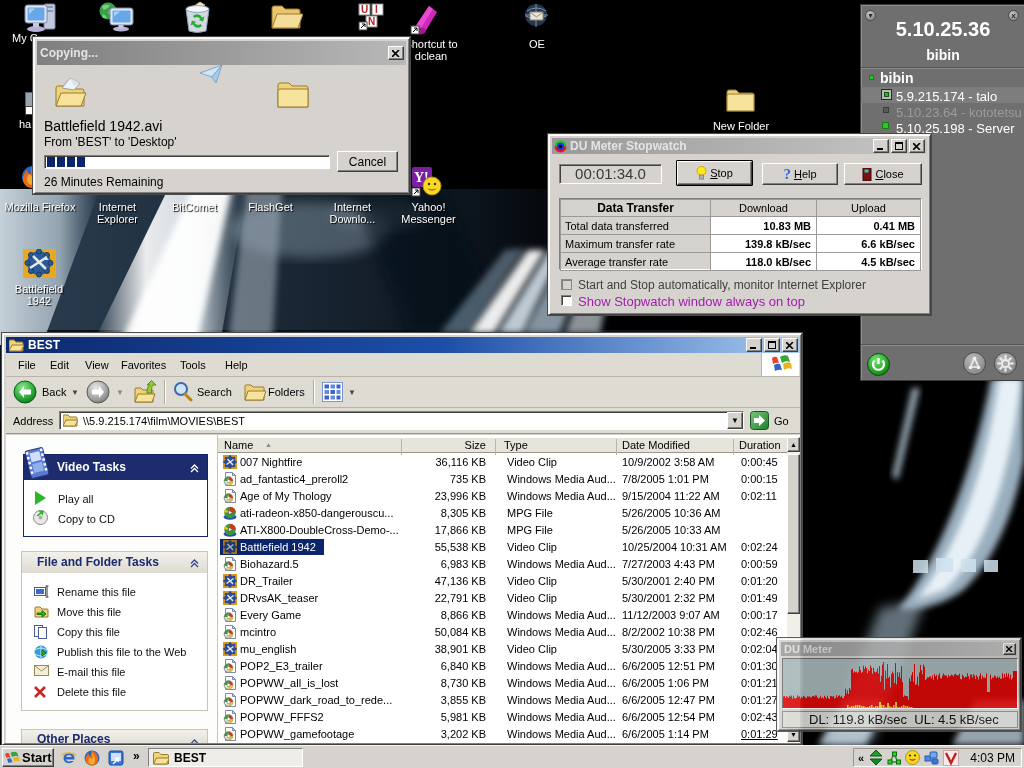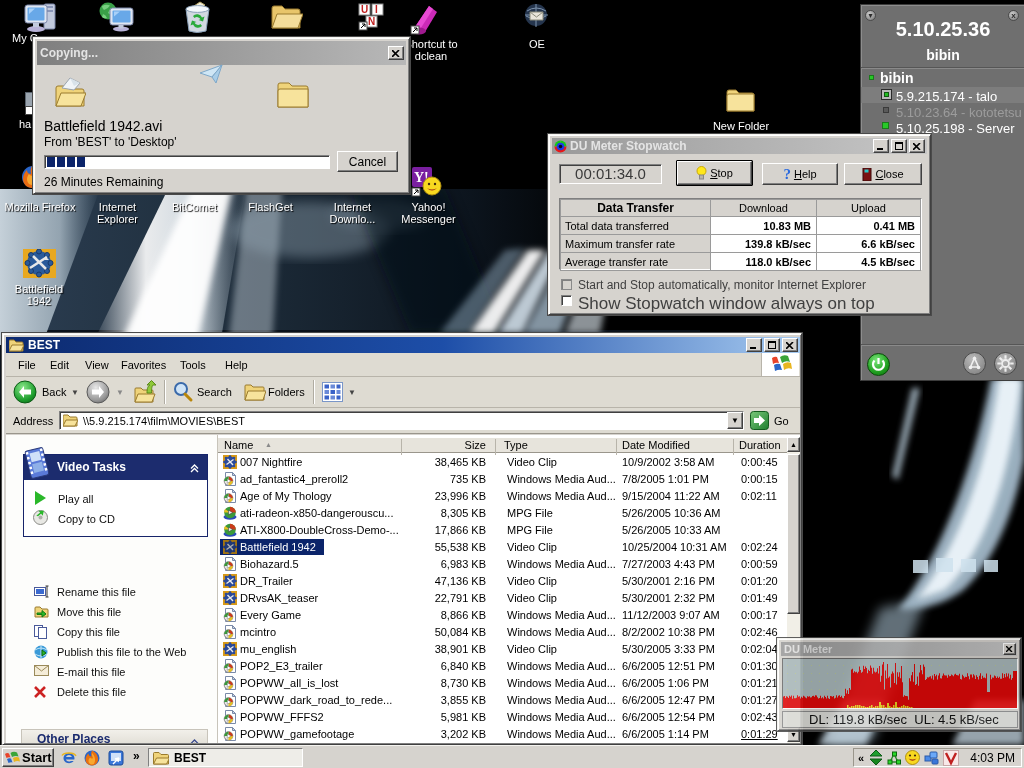--- a/index.html
+++ b/index.html
@@ -317,21 +317,21 @@
         <td style="border:1px solid #9a9a9a;padding-left:4px;">Average transfer rate</td>
         <td style="border:1px solid #9a9a9a;background:#fff;text-align:right;padding-right:5px;font-weight:bold;">118.0 kB/sec</td>
         <td style="border:1px solid #9a9a9a;background:#fff;text-align:right;padding-right:5px;font-weight:bold;">4.5 kB/sec</td>
       </tr>
     </tbody>
       </table>
   </div>
   <div class="abs" style="left:12px;top:144px;width:11px;height:11px;background:#d6d3ce;border:1px solid #8a8a8a;box-shadow:inset 1px 1px 0 #808080;"></div>
   <div class="abs" style="left:29px;top:143px;color:#404040;font-size:12px;">Start and Stop automatically, monitor Internet Explorer</div>
   <div class="abs sunken" style="left:12px;top:160px;width:11px;height:11px;background:#fff;"></div>
-  <div class="abs" style="left:29px;top:159px;color:#404040;font-size:17px;">Show Stopwatch window always on top</div>
+  <div class="abs" style="left:29px;top:159px;color:#a21caf;font-size:13px;">Show Stopwatch window always on top</div>
 </div>
 
 <div class="abs win" id="explorer" style="left:2px;top:333px;width:800px;height:412px;">
   <div class="abs tbar" style="left:3px;top:3px;width:794px;height:16px;background:linear-gradient(90deg,#0c2a70 0%,#1d4ea8 55%,#a6caf0 100%);">
     <svg style="margin-left:3px;" width="15" height="13" viewBox="0 0 15 13">
       <path d="M0 12 L0 2 Q0 1 1 1 L5 1 L7 3 L13 3 Q14 3 14 4 L14 12 Z" fill="#efd37a" stroke="#9a7b2e"></path>
       <path d="M0 12 L3 6 L15 6 L12 12 Z" fill="#f7e39c" stroke="#9a7b2e"></path>
     </svg>
     <span style="margin-left:4px;">BEST</span>
     <span style="margin-left:auto;display:flex;margin-right:2px;">
@@ -481,20 +481,26 @@
             <rect x="4.5" y="19" width="2.5" height="2.5" fill="#fff"></rect>
             <rect x="4.5" y="24" width="2.5" height="2.5" fill="#fff"></rect>
           <rect x="19" y="4" width="2.5" height="2.5" fill="#fff"></rect>
             <rect x="19" y="9" width="2.5" height="2.5" fill="#fff"></rect>
             <rect x="19" y="14" width="2.5" height="2.5" fill="#fff"></rect>
             <rect x="19" y="19" width="2.5" height="2.5" fill="#fff"></rect>
             <rect x="19" y="24" width="2.5" height="2.5" fill="#fff"></rect>
         </g>
       </svg>
 
+      <div class="abs" style="left:15px;top:116px;width:187px;height:160px;border:1px solid #c8c4ba;background:#fff;">
+        <div style="height:21px;background:linear-gradient(180deg,#f2f0ea,#dedbd2);color:#1a2a6e;font-weight:bold;font-size:12px;line-height:21px;padding-left:15px;">File and Folder Tasks</div>
+        <span style="position:absolute;right:8px;top:6px;"><svg width="9" height="9" viewBox="0 0 9 9">
+              <path d="M1 4.5 L4.5 1 L8 4.5 M1 8 L4.5 4.5 L8 8" stroke="#3a4a8e" fill="none" stroke-width="1.3"></path>
+            </svg></span>
+      </div>
 
       <div class="abs" style="left:15px;top:294px;width:187px;height:20px;background:linear-gradient(180deg,#f2f0ea,#dedbd2);border:1px solid #c8c4ba;color:#1a2a6e;font-weight:bold;font-size:12px;line-height:19px;padding-left:15px;">Other Places<span style="position:absolute;right:8px;top:5px;"><svg width="9" height="9" viewBox="0 0 9 9">
               <path d="M1 4.5 L4.5 1 L8 4.5 M1 8 L4.5 4.5 L8 8" stroke="#3a4a8e" fill="none" stroke-width="1.3"></path>
             </svg></span></div>
       <span class="abs" style="left:28px;top:150px;"><svg width="15" height="13" viewBox="0 0 15 13">
             <rect x="0.5" y="2.5" width="11" height="8" fill="#fff" stroke="#4a5a9a"></rect>
             <rect x="2" y="4" width="8" height="5" fill="#3a6ad0"></rect>
             <path d="M13 1 L13 12 M11.5 1 L14.5 1 M11.5 12 L14.5 12" stroke="#333"></path>
           </svg></span>
       <span class="abs" style="left:51px;top:151px;color:#101010;">Rename this file</span>
@@ -549,21 +555,21 @@
                 <circle cx="1.5" cy="7" r="1.3"></circle>
                 <circle cx="12.5" cy="7" r="1.3"></circle>
                 <circle cx="3" cy="3" r="1.3"></circle>
                 <circle cx="11" cy="3" r="1.3"></circle>
                 <circle cx="3" cy="11" r="1.3"></circle>
                 <circle cx="11" cy="11" r="1.3"></circle>
               </g>
               <path d="M3.5 9.5 L10.5 4.5 M4.5 4 L10 10" stroke="#e8e8e8" stroke-width="1.4"></path>
             </svg></span>
         <span class="abs" style="left:22px;top:2px;">007 Nightfire</span>
-        <span class="abs" style="left:178px;top:2px;width:90px;text-align:right;">38,465 KB</span>
+        <span class="abs" style="left:178px;top:2px;width:90px;text-align:right;">36,116 KB</span>
         <span class="abs" style="left:289px;top:2px;">Video Clip</span>
         <span class="abs" style="left:404px;top:2px;">10/9/2002 3:58 AM</span>
         <span class="abs" style="left:523px;top:2px;">0:00:45</span>
       </div>
       <div class="abs" style="left:0;top:35.5px;width:582px;height:17px;">
         <span class="abs" style="left:5px;top:1px;"><svg width="14" height="14" viewBox="0 0 14 14">
               <path d="M2.5 0.5 L9.5 0.5 L12.5 3.5 L12.5 13.5 L2.5 13.5 Z" fill="#fff" stroke="#7a8aa8"></path>
               <path d="M9.5 0.5 L9.5 3.5 L12.5 3.5 Z" fill="#c8d4e8" stroke="#7a8aa8"></path>
               <circle cx="5.5" cy="9" r="4.3" fill="#e8e8e8" stroke="#888"></circle>
               <path d="M5.5 4.7 A4.3 4.3 0 0 1 9.8 9 L5.5 9 Z" fill="#cc3a1a"></path>
@@ -672,21 +678,21 @@
                 <circle cx="3" cy="3" r="1.3"></circle>
                 <circle cx="11" cy="3" r="1.3"></circle>
                 <circle cx="3" cy="11" r="1.3"></circle>
                 <circle cx="11" cy="11" r="1.3"></circle>
               </g>
               <path d="M3.5 9.5 L10.5 4.5 M4.5 4 L10 10" stroke="#e8e8e8" stroke-width="1.4"></path>
             </svg></span>
         <span class="abs" style="left:22px;top:2px;">DR_Trailer</span>
         <span class="abs" style="left:178px;top:2px;width:90px;text-align:right;">47,136 KB</span>
         <span class="abs" style="left:289px;top:2px;">Video Clip</span>
-        <span class="abs" style="left:404px;top:2px;">5/30/2001 2:16 PM</span>
+        <span class="abs" style="left:404px;top:2px;">5/30/2001 2:40 PM</span>
         <span class="abs" style="left:523px;top:2px;">0:01:20</span>
       </div>
       <div class="abs" style="left:0;top:154.5px;width:582px;height:17px;">
         <span class="abs" style="left:5px;top:1px;"><svg width="14" height="14" viewBox="0 0 14 14">
               <rect x="0" y="0" width="14" height="14" fill="#d89a18"></rect>
               <circle cx="7" cy="7" r="5.5" fill="#2a4a9a"></circle>
               <g fill="#2a4a9a">
                 <circle cx="7" cy="1.5" r="1.3"></circle>
                 <circle cx="7" cy="12.5" r="1.3"></circle>
                 <circle cx="1.5" cy="7" r="1.3"></circle>

